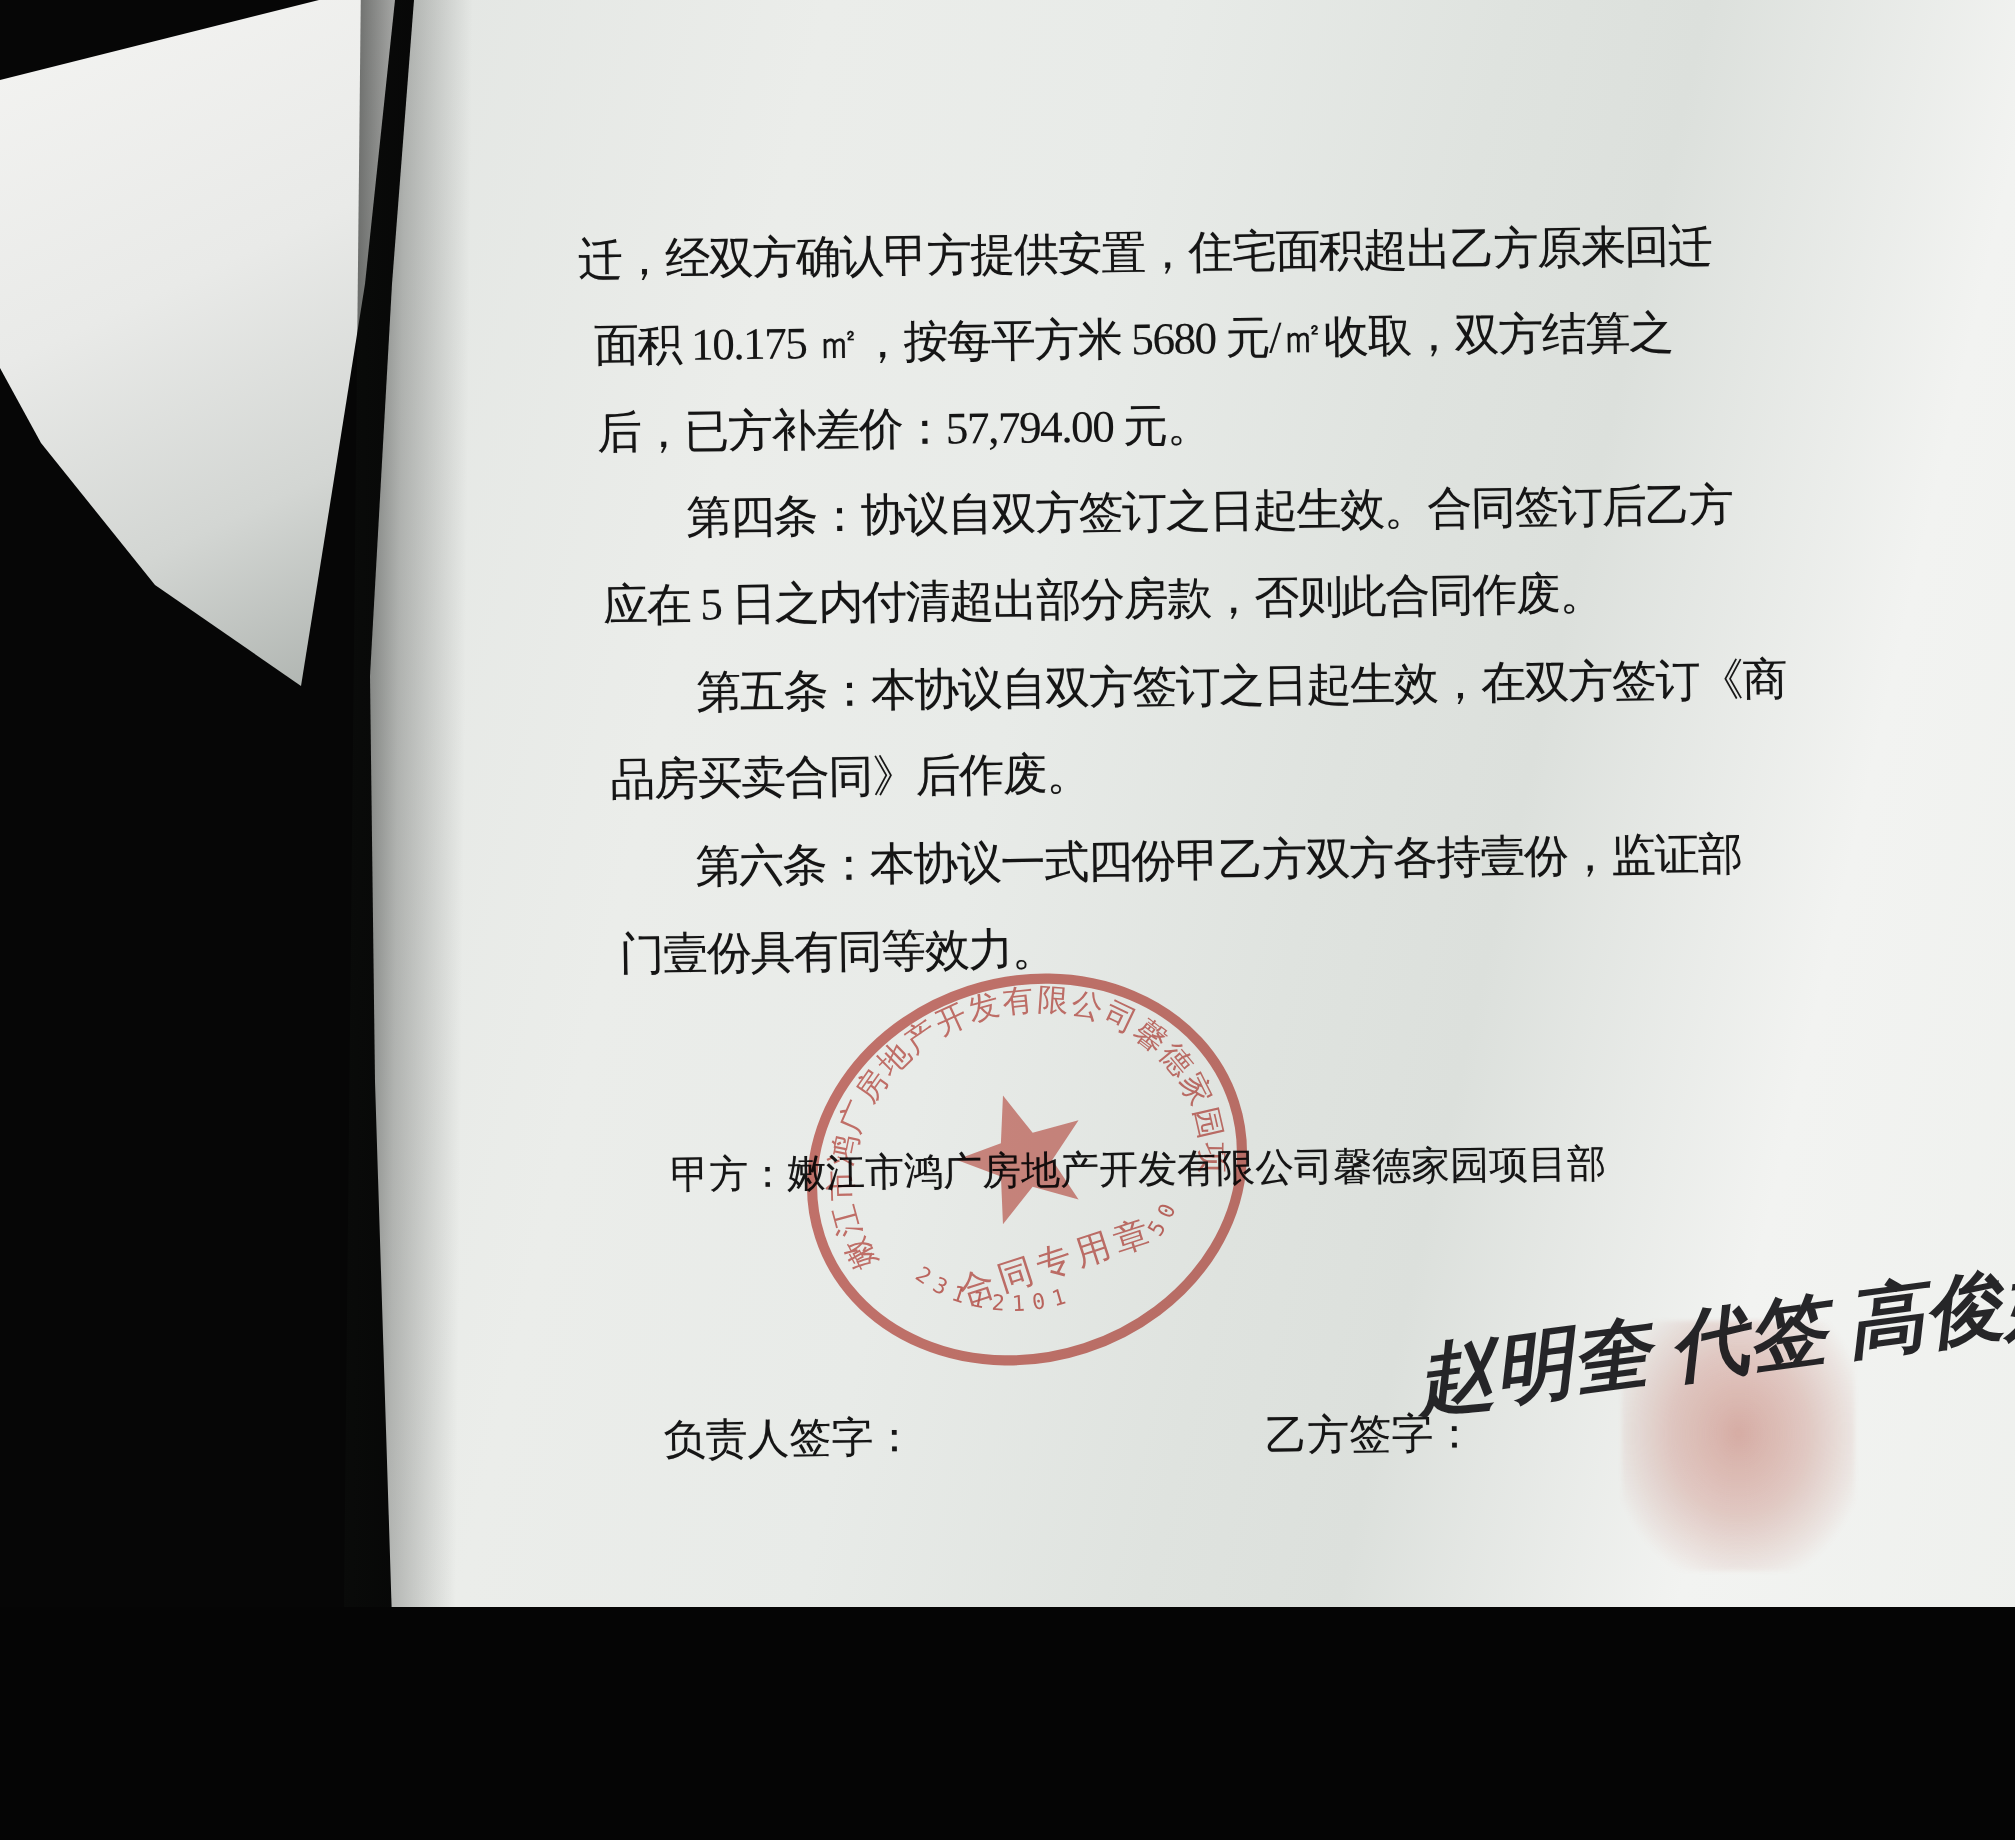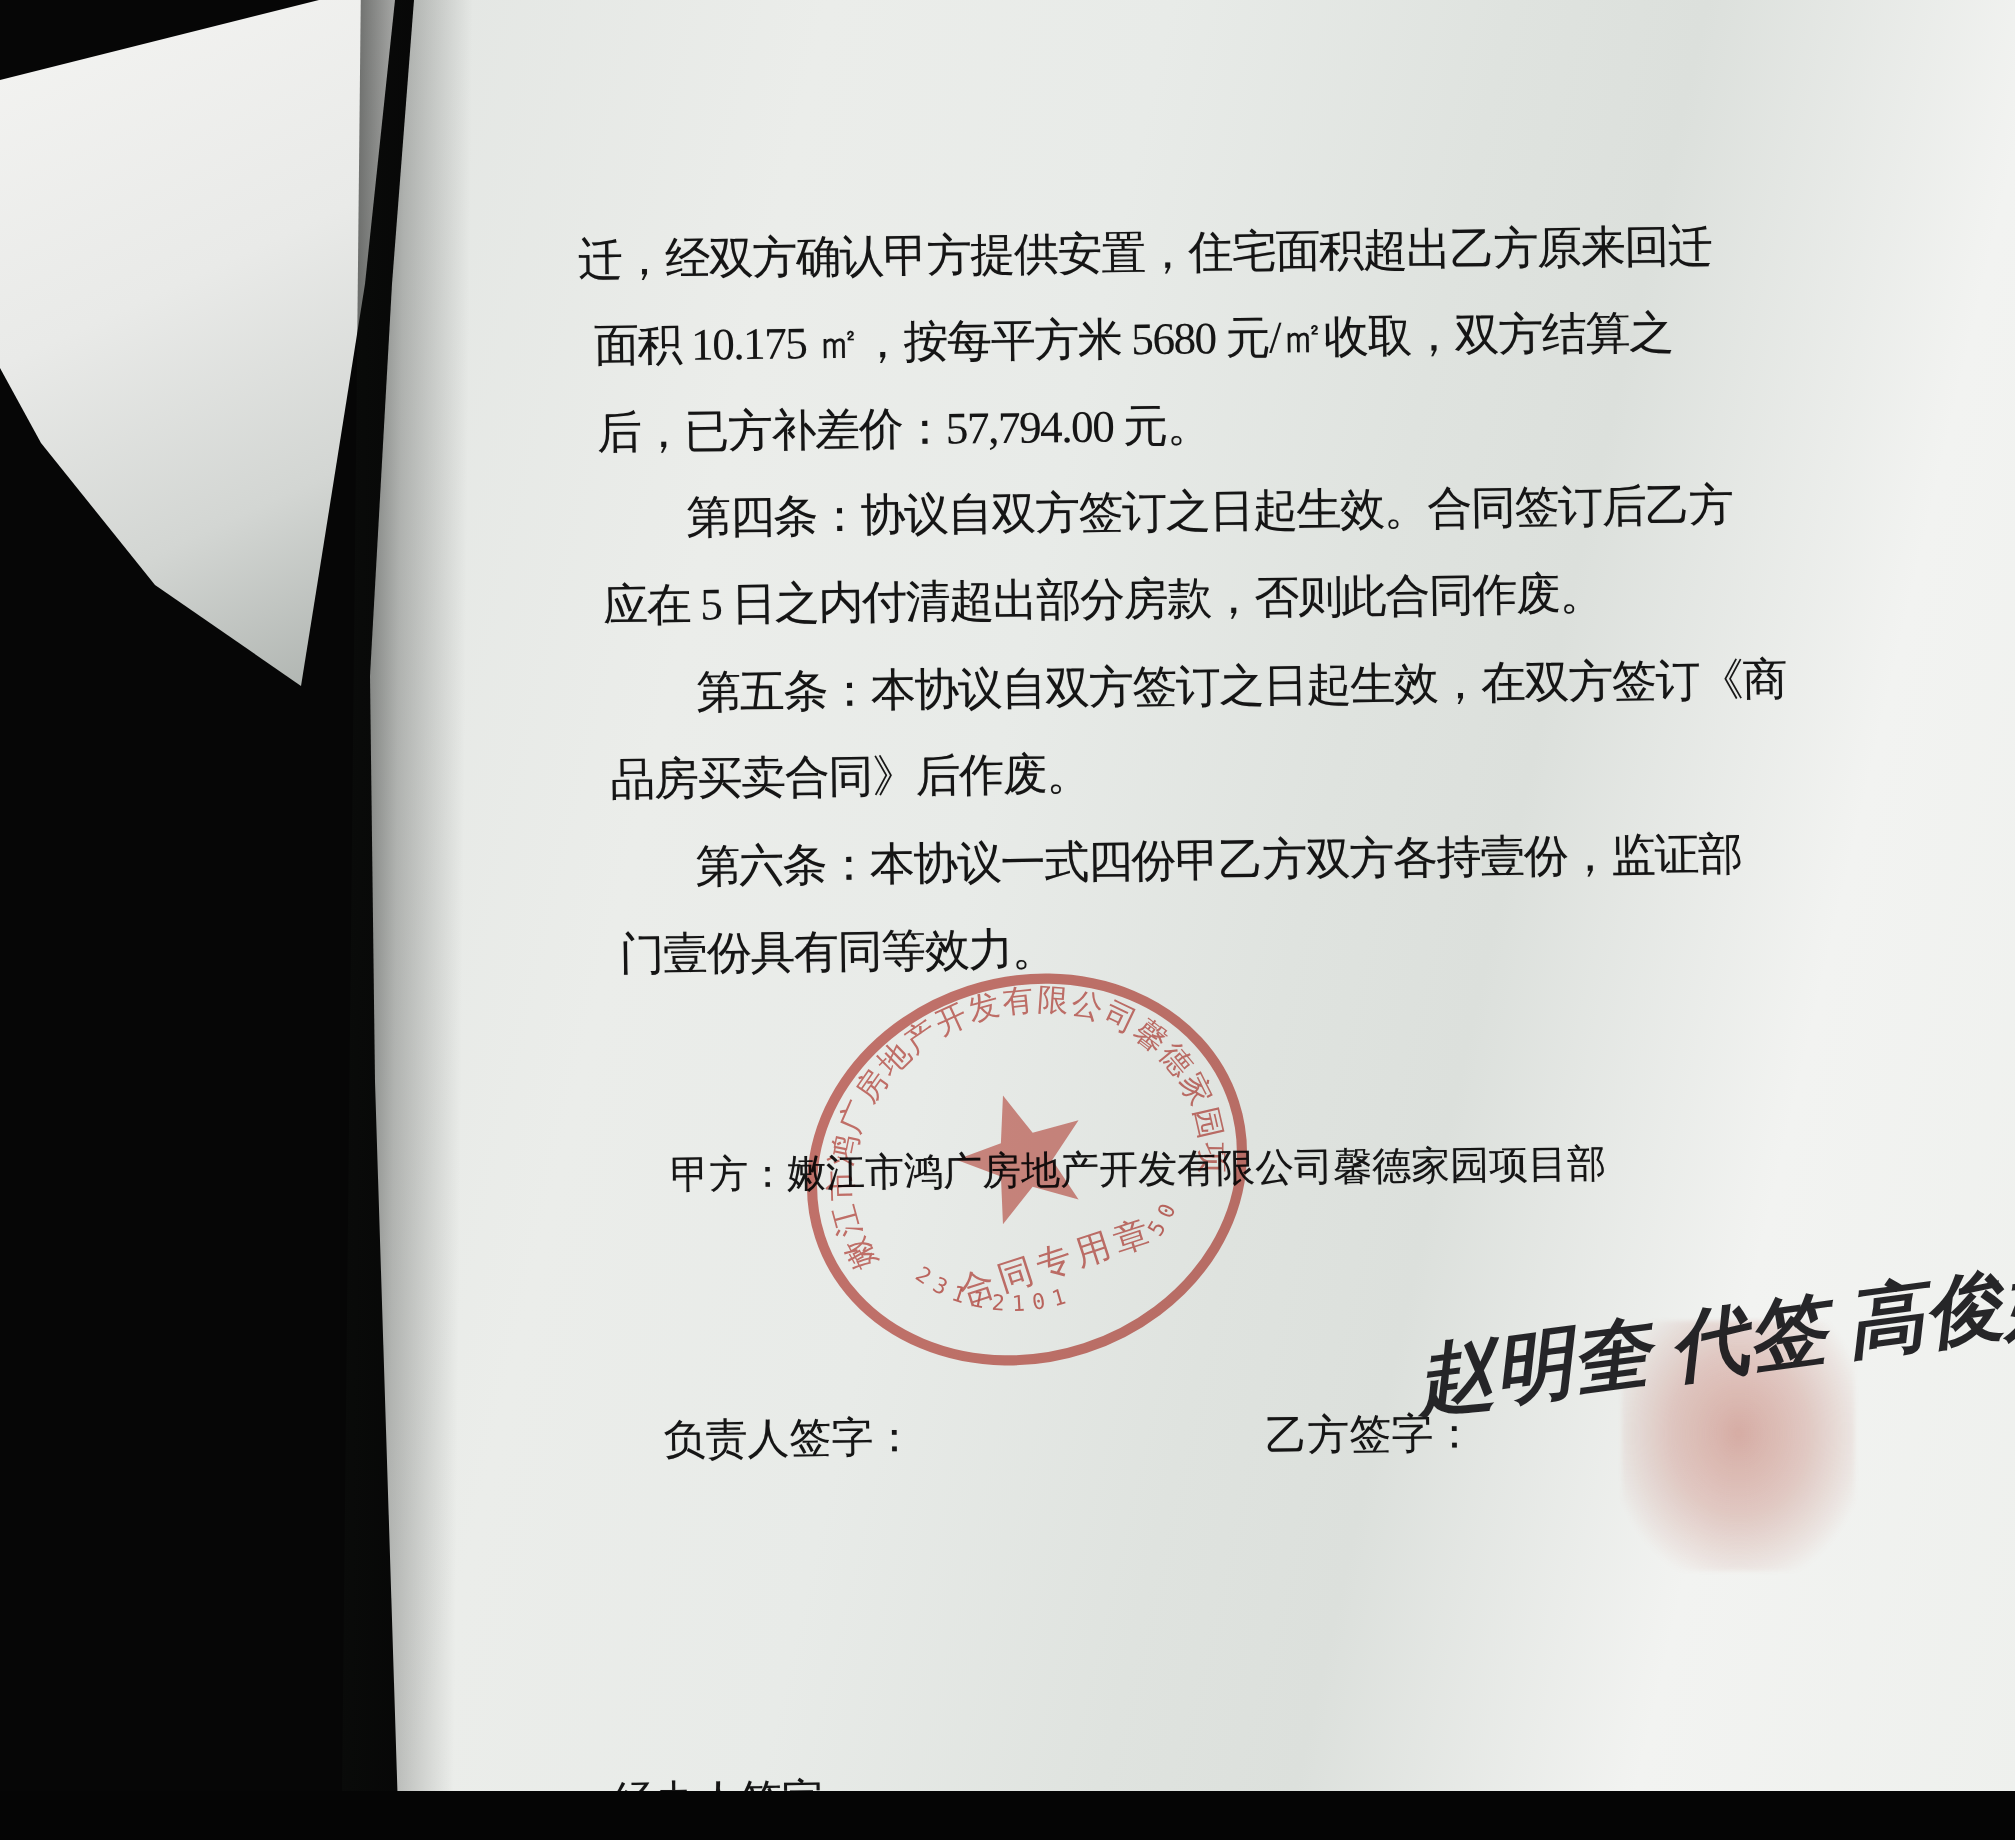--- a/index.html
+++ b/index.html
@@ -1,16 +1,16 @@
 <!DOCTYPE html>
 <html style="font-size:10.8px"><head>
 <meta charset="utf-8">
 <style>
   html,body{margin:0;padding:0;background:#050505;}
-  #photo{position:relative;width:2015px;height:1791px;overflow:hidden;background:#060606;}
+  #photo{position:relative;width:2015px;height:1607px;overflow:hidden;background:#060606;}
 
   
   #under-sheet{position:absolute;left:0;top:0;width:473px;height:744px;
     clip-path:polygon(0px 80px,319px 0px,395px 0px,365px 284px,321px 561px,301px 686px,155px 585px,41px 443px,0px 368px);
     background:linear-gradient(155deg,#f4f4f2 0%,#e9eae8 38%,#d3d6d3 65%,#aeb3af 88%,#878c88 100%);}
 
   
   #sheet{position:absolute;left:0;top:0;width:2015px;height:1841px;
     clip-path:polygon(414px 0px,2015px 0px,2015px 1841px,399px 1841px,375px 1082px,370px 676px,392px 284px);
     background:linear-gradient(103deg,#cfd4d1 0%,#e2e5e2 14%,#ebedea 34%,#e8ebe8 48%,#dfe3df 62%,#dce0dc 70%,#f2f3f1 84%,#eef0ed 100%);}

